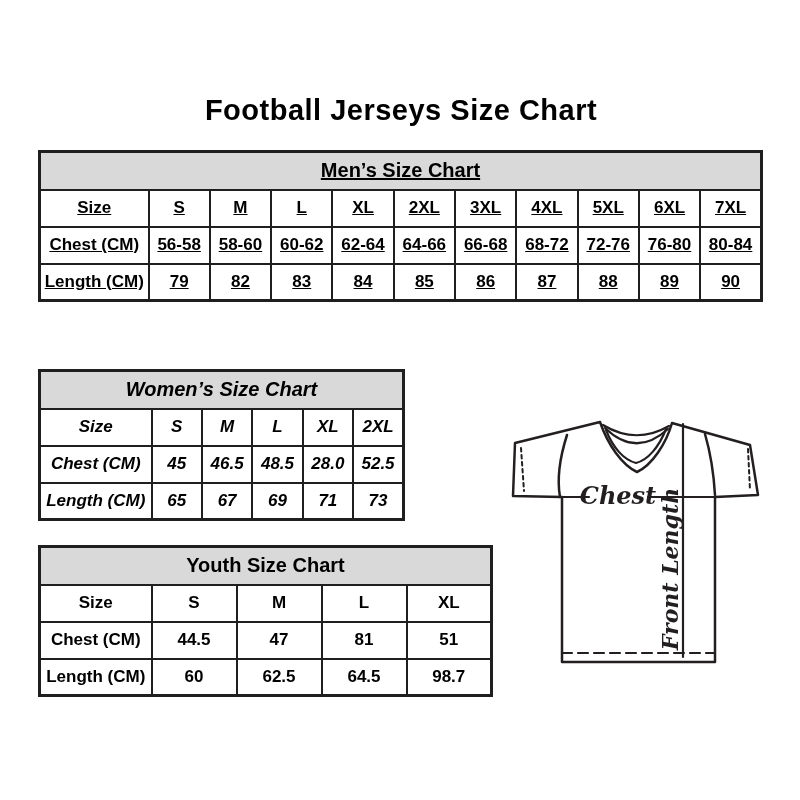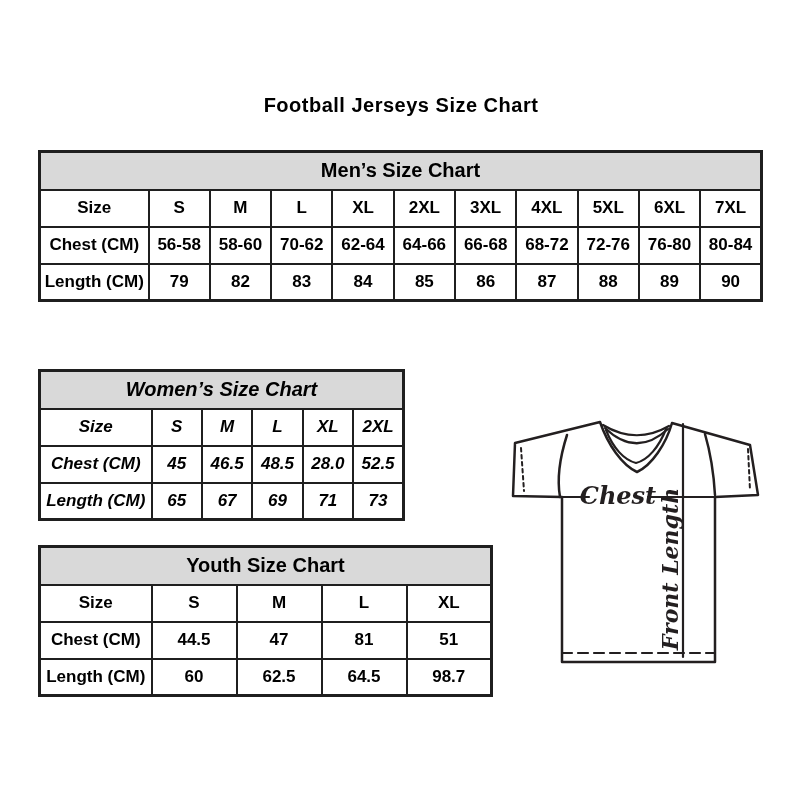--- a/index.html
+++ b/index.html
@@ -15,21 +15,21 @@
     background: #ffffff;
     font-family: "Liberation Sans", sans-serif;
     position: relative;
     overflow: hidden;
   }
   .page-title {
     position: absolute;
     top: 94px; left: 0; width: 778px;
     margin: 0;
     text-align: center;
-    font-size: 20px;
+    font-size: 29px;
     font-weight: bold;
     letter-spacing: 0.5px;
     color: var(--text, #000);
     padding-left: 24px;
   }
   table.size-chart {
     position: absolute;
     border-collapse: collapse;
     table-layout: fixed;
     border: 3px solid var(--table-border, #1f1f1f);
@@ -48,21 +48,21 @@
   table.size-chart thead th {
     background: var(--table-header-bg, #d9d9d9);
     font-size: 20px;
     height: 38px;
   }
   table.size-chart td {
     font-size: 17px;
     height: 37px;
   }
   col.label-col { width: 112px; }
-  #men-table   { left: 38px; top: 150px; width: 725px; }
+  #men-table   { left: 38px; top: 150px; width: 725px; text-decoration: underline; }
   #men-table col.label-col { width: 109px; }
   #women-table { left: 38px; top: 369px; width: 367px; font-style: italic; }
   #youth-table { left: 38px; top: 545px; width: 455px; padding-left: 47px; }
   #jersey-diagram {
     position: absolute;
     left: 498px; top: 410px;
   }
   .diagram-label {
     font-family: "DejaVu Serif", serif;
     font-style: italic;
@@ -107,21 +107,21 @@
           <td>3XL</td>
           <td>4XL</td>
           <td>5XL</td>
           <td>6XL</td>
           <td>7XL</td>
         </tr>
         <tr>
           <td>Chest (CM)</td>
           <td>56-58</td>
           <td>58-60</td>
-          <td>70-62</td>
+          <td>60-62</td>
           <td>62-64</td>
           <td>64-66</td>
           <td>66-68</td>
           <td>68-72</td>
           <td>72-76</td>
           <td>76-80</td>
           <td>80-84</td>
         </tr>
         <tr>
           <td>Length (CM)</td>

